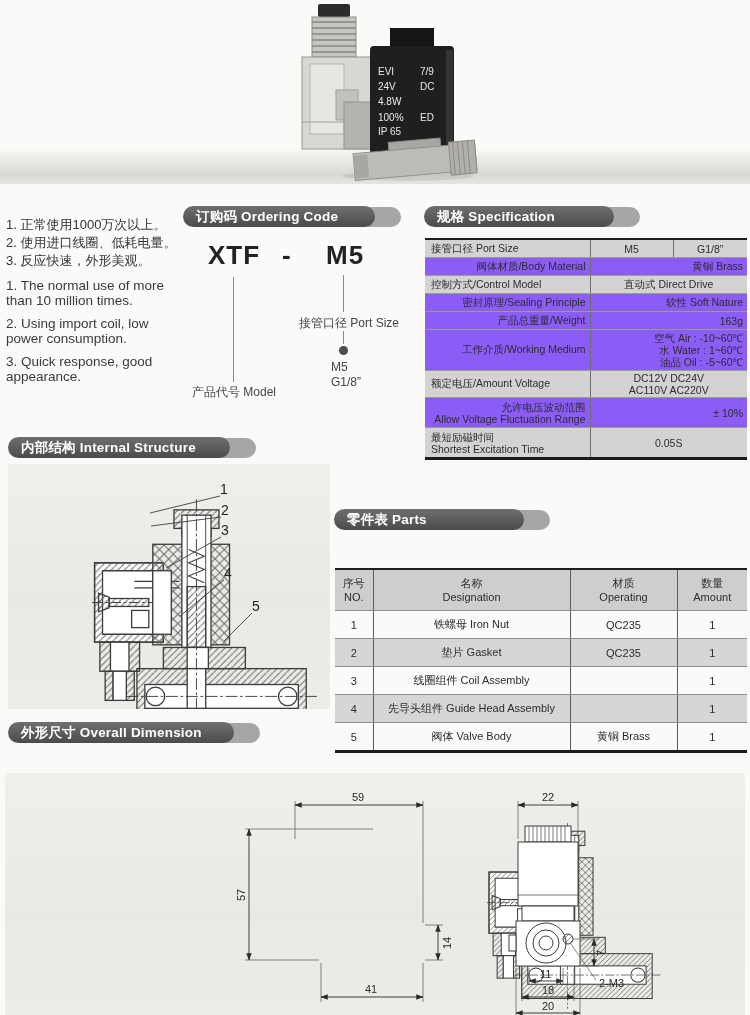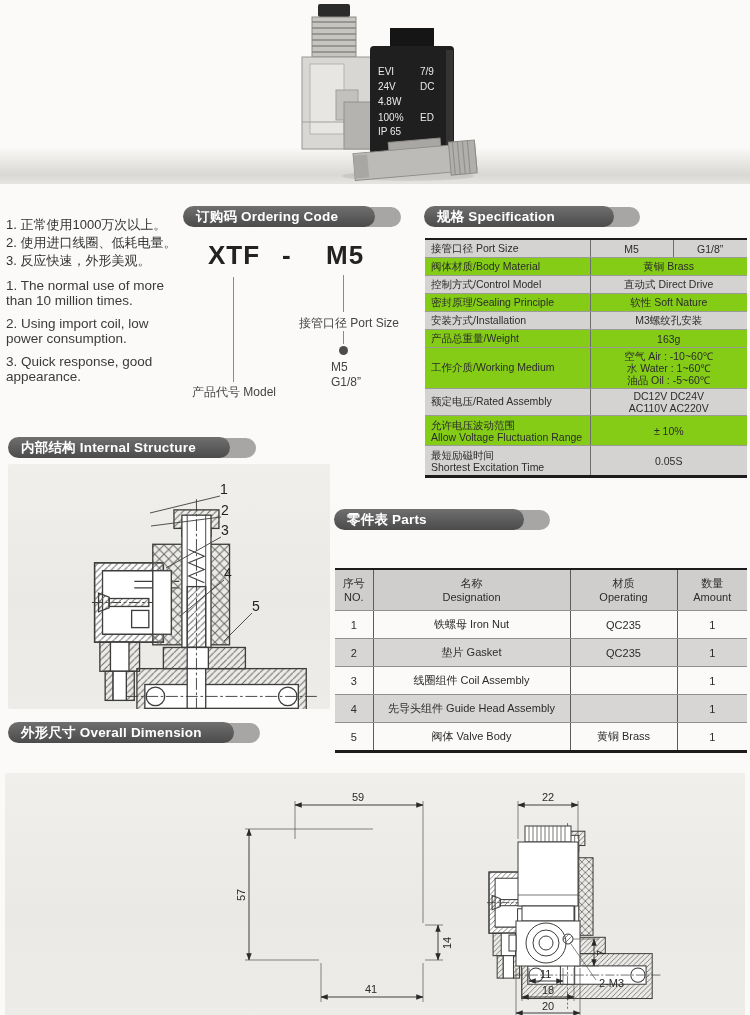--- a/index.html
+++ b/index.html
@@ -30,21 +30,21 @@
 
   
   table{border-collapse:collapse;table-layout:fixed;}
   .spec{position:absolute;left:425px;top:238px;width:322px;font-size:10.5px;
     border-top:2px solid #1c1c1c;border-bottom:3px solid #1c1c1c;}
   .spec td{border-bottom:1px solid #9a9a98;padding:0 4px;color:#2c2c2c;height:17px;}
   .spec td.lbl{text-align:left;padding-left:6px;}
   .spec td.val{text-align:center;border-left:1px solid #6e6e6c;}
   .spec td.val2{text-align:center;border-left:1px solid #6e6e6c;}
   .spec tr.g td{background:#d4d3d1;}
-  .spec tr.w td{background:#84cc16;}
+  .spec tr.w td{background:#8b5cf6;text-align:right;}
   .spec tr.h40 td{height:40px;}
   .spec tr.h26 td{height:26px;}
   .spec tr.h29 td{height:29px;}
   .spec .two{line-height:12px;}
 
   
   .parts{position:absolute;left:335px;top:568px;width:412px;font-size:11px;
     border-top:2px solid #1c1c1c;border-bottom:3px solid #1c1c1c;}
   .parts td{border-bottom:1px solid #8f8f8d;text-align:center;height:25px;color:#2c2c2c;}
   .parts td + td{border-left:1px solid #5c5c5a;text-align:center;}
@@ -230,38 +230,34 @@
       <td class="val" colspan="2">黄铜 Brass</td>
     </tr>
     <tr class="g">
       <td class="lbl">控制方式/Control Model</td>
       <td class="val" colspan="2">直动式 Direct Drive</td>
     </tr>
     <tr class="w">
       <td class="lbl">密封原理/Sealing Principle</td>
       <td class="val" colspan="2">软性 Soft Nature</td>
     </tr>
-    <tr class="g">
-      <td class="lbl">安装方式/Installation</td>
-      <td class="val" colspan="2">M3螺纹孔安装</td>
-    </tr>
     <tr class="w">
       <td class="lbl">产品总重量/Weight</td>
       <td class="val" colspan="2">163g</td>
     </tr>
     <tr class="w h40">
       <td class="lbl">工作介质/Working Medium</td>
       <td class="val two" colspan="2">
         <div>空气 Air : -10~60℃</div>
         <div>水 Water : 1~60℃</div>
         <div>油品 Oil : -5~60℃</div>
       </td>
     </tr>
     <tr class="g h26">
-      <td class="lbl">额定电压/Rated Assembly</td>
+      <td class="lbl">额定电压/Amount Voltage</td>
       <td class="val two" colspan="2">
         <div>DC12V  DC24V</div>
         <div>AC110V  AC220V</div>
       </td>
     </tr>
     <tr class="w h29">
       <td class="lbl two">
         <div>允许电压波动范围</div>
         <div>Allow Voltage Fluctuation Range</div>
       </td>

